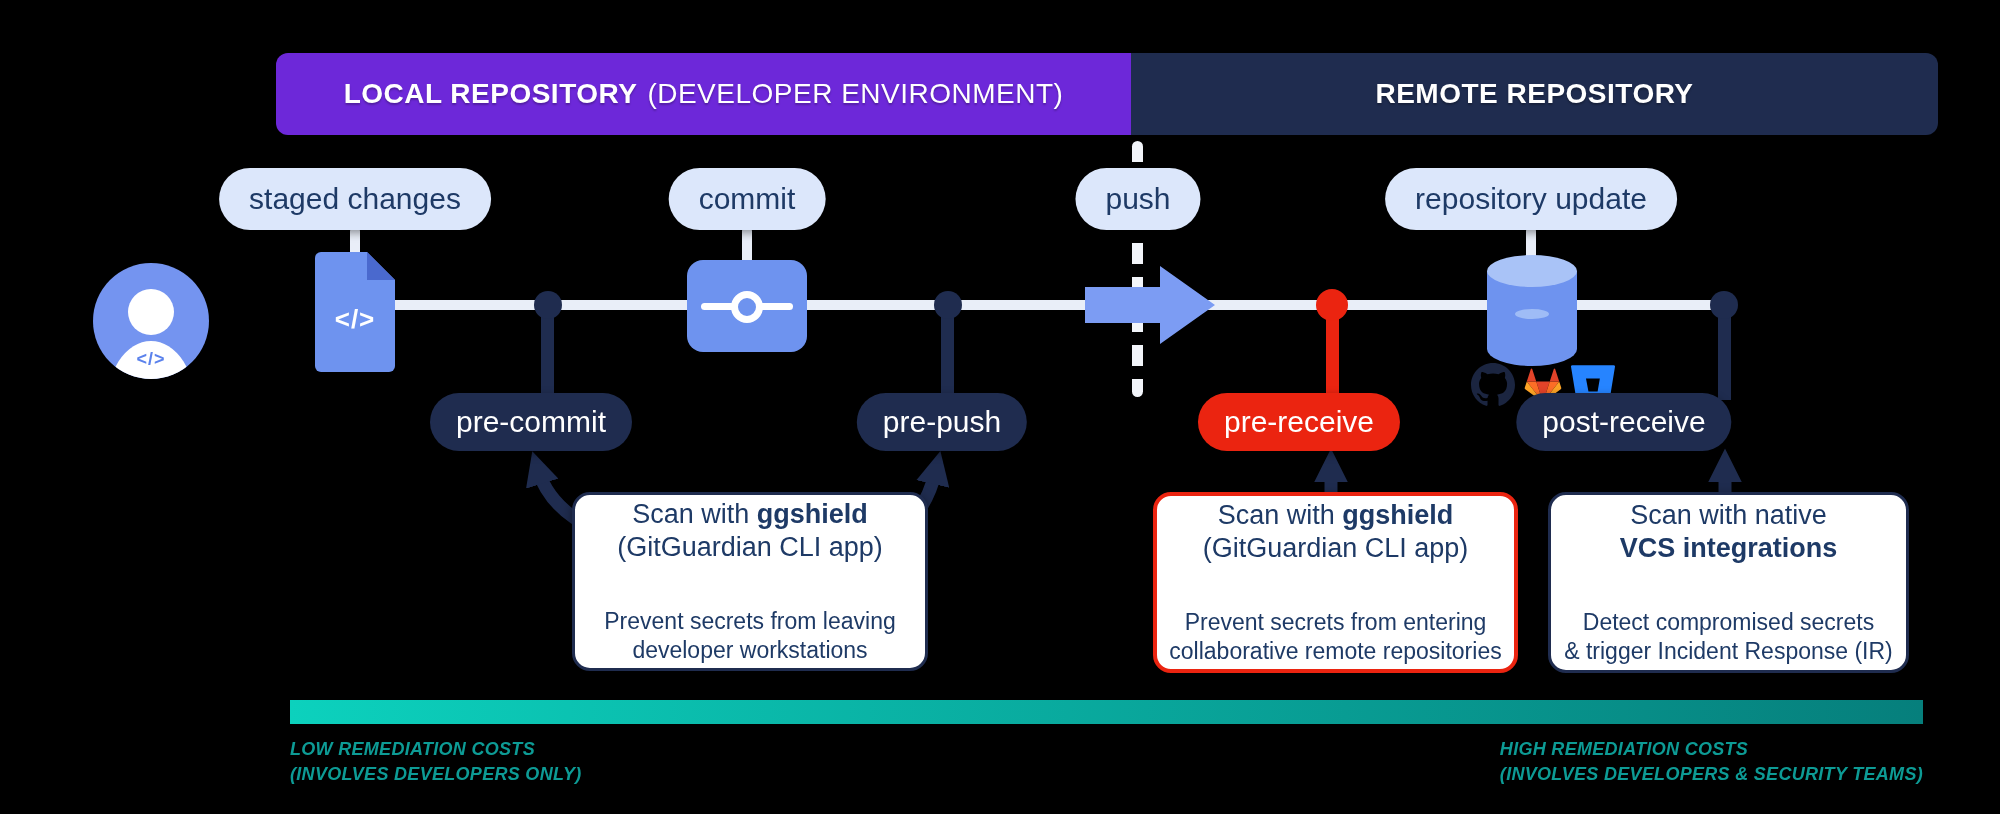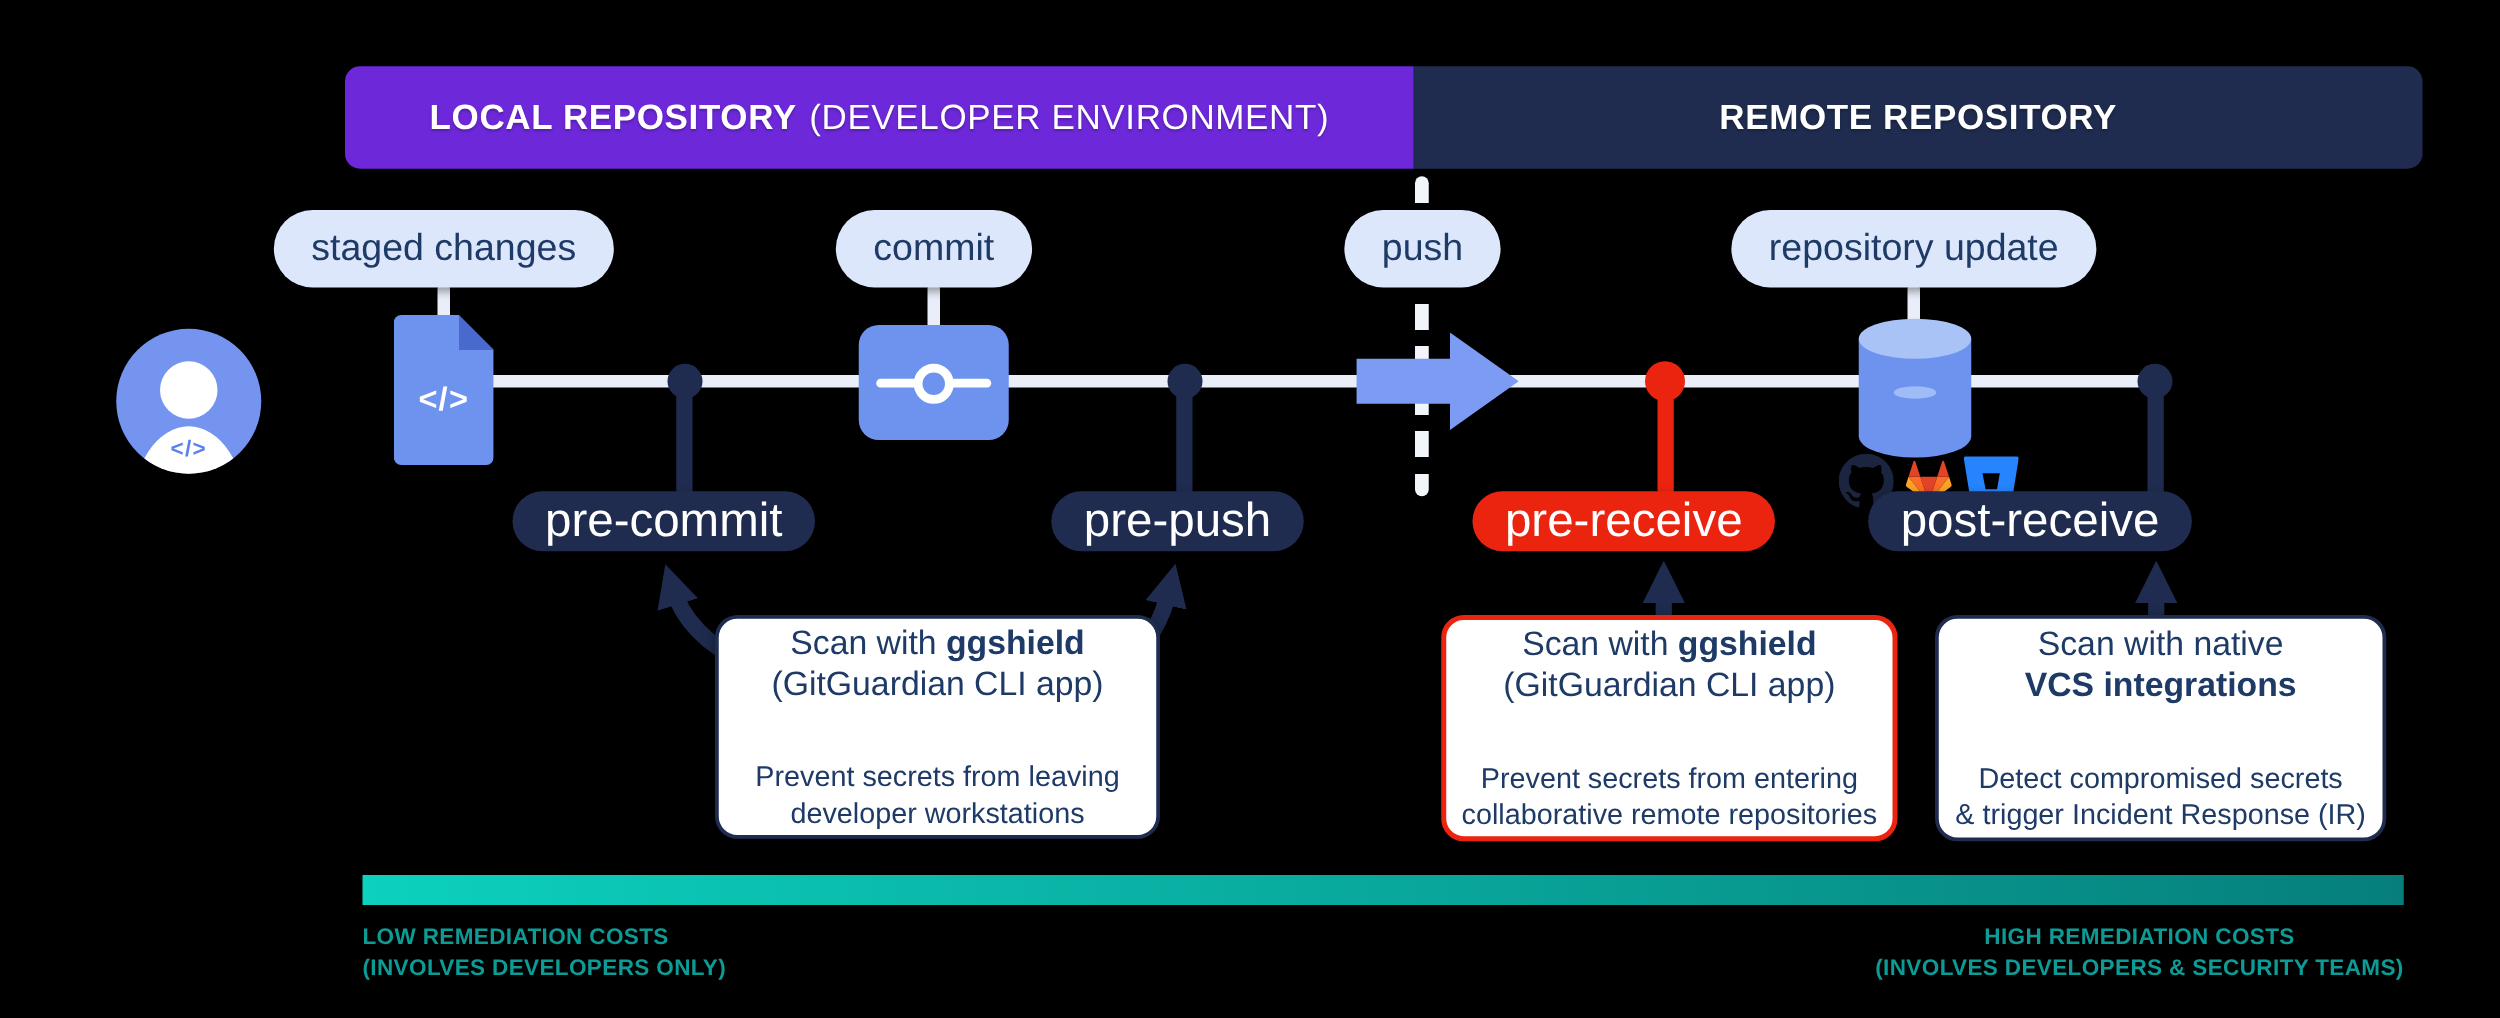--- a/index.html
+++ b/index.html
@@ -54,21 +54,21 @@
   .commit-node .ring{position:absolute;left:44px;top:31px;width:18px;height:18px;border:7px solid #fff;
     border-radius:50%;background:#6E93EF;}
   
   .push-arrow{position:absolute;left:1085px;top:266px;width:130px;height:78px;background:#7C9CF3;z-index:3;
     clip-path:polygon(0 21px,75px 21px,75px 0,130px 39px,75px 78px,75px 57px,0 57px);}
   
   .db{position:absolute;left:1486px;top:254px;z-index:3;}
   
   .vcs-row{position:absolute;left:1471px;top:363px;display:flex;gap:5px;align-items:center;z-index:3;}
   
-  .pill{position:absolute;top:393px;height:48px;border-radius:29px;color:#fff;font-size:38px;
+  .pill{position:absolute;top:393px;height:58px;border-radius:29px;color:#fff;font-size:30px;
     display:flex;align-items:center;justify-content:center;padding:0 26px;transform:translateX(-50%);
     white-space:nowrap;z-index:5;box-shadow:0 3px 8px rgba(0,0,0,.4);}
   .pill.navy{background:#1F2C4F;}
   .pill.red{background:#EB2410;}
   
   .arrows{position:absolute;left:0;top:0;z-index:2;pointer-events:none;}
   
   .card{position:absolute;top:492px;background:#fff;border:3px solid #1F2C4F;border-radius:18px;
     display:flex;flex-direction:column;align-items:center;justify-content:center;text-align:center;
     color:#1E3A66;z-index:3;box-shadow:0 4px 12px rgba(0,0,0,.45);gap:32px;}
@@ -76,23 +76,23 @@
   .card .title{font-size:27px;line-height:1.22;}
   .card .title .b{font-weight:700;}
   .card .body{font-size:23px;line-height:1.26;margin-top:11px;}
   .card-1{left:572px;width:350px;height:173px;}
   .card-2{left:1153px;width:357px;height:173px;}
   .card-3{left:1548px;width:355px;height:175px;}
   
   .cost-bar{position:absolute;left:290px;top:700px;width:1633px;height:24px;
     background:linear-gradient(90deg,#0CD1BD,#067F7C);}
   .cost-label{position:absolute;top:737px;color:#0D9B95;font-size:18px;font-weight:700;
-    line-height:1.4;letter-spacing:.3px;white-space:nowrap;}
+    line-height:1.4;letter-spacing:.3px;white-space:nowrap;font-style:italic;}
   .cost-low{left:290px;text-align:left;}
-  .cost-high{right:77px;text-align:center;}
+  .cost-high{right:77px;text-align:left;}
 </style>
 </head>
 <body>
 
 <div class="stage">
 
   <div class="bar bar-local">
     <span class="b">LOCAL REPOSITORY</span>
     <span>(DEVELOPER ENVIRONMENT)</span>
   </div>

